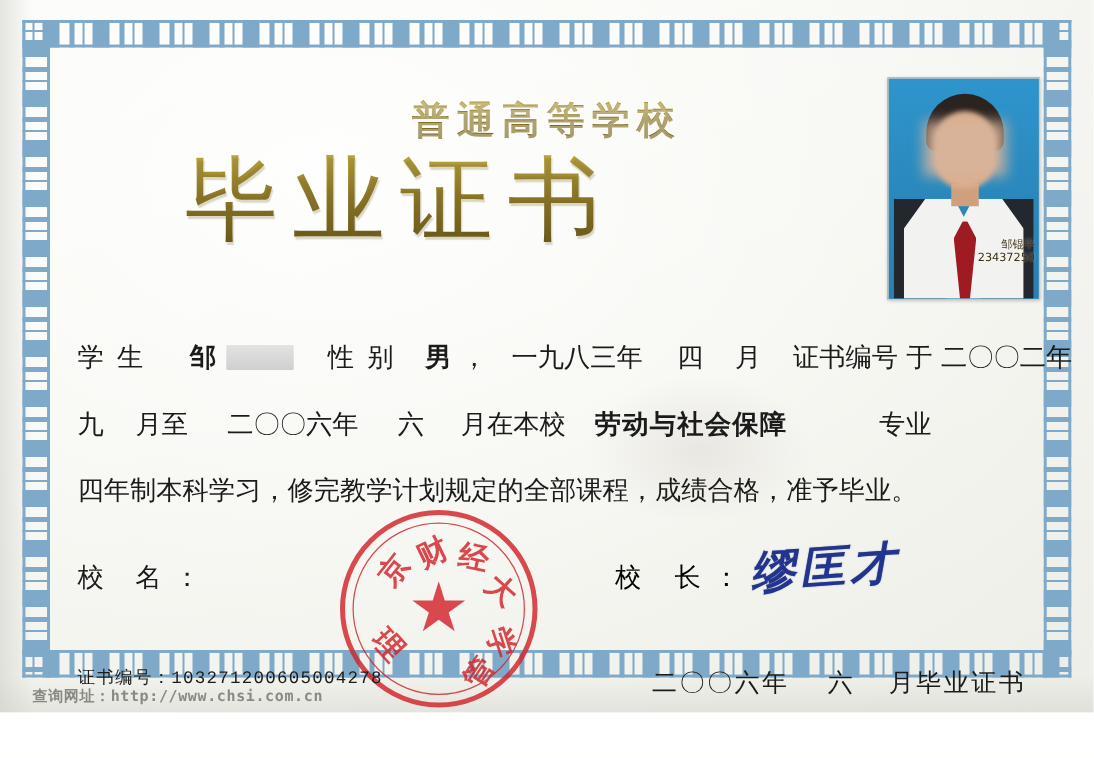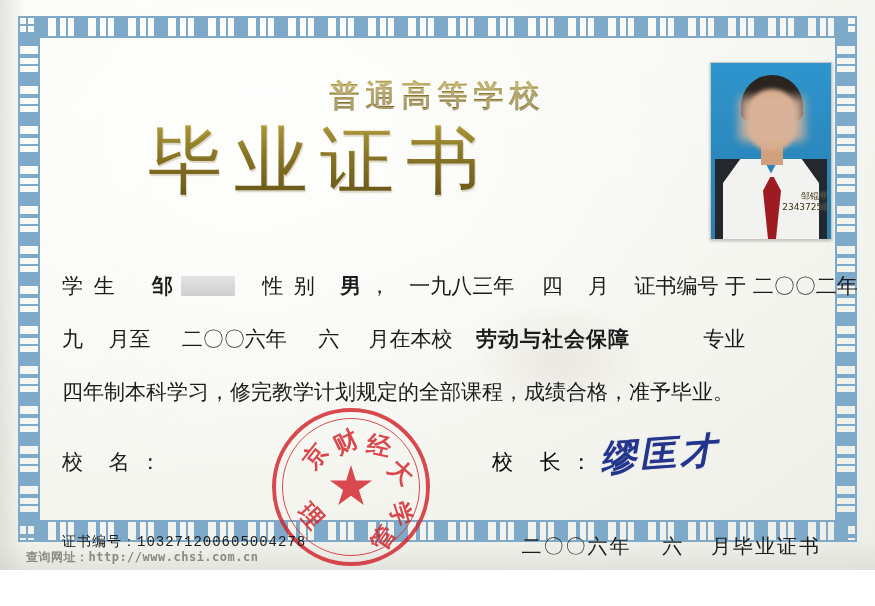--- a/index.html
+++ b/index.html
@@ -223,21 +223,21 @@
     vertical-align: -3px;
     border-radius: 1px;
     filter: blur(0.6px);
   }
 
   
   #school-name-label {
     position: absolute;
     left: 62px;
     top: 448px;
-    font-family: Liberation Sans, sans-serif;
+    font-family: Liberation Serif, serif;
     font-size: 21px;
     letter-spacing: 10px;
     color: #1b1b1b;
   }
   #principal-label {
     position: absolute;
     left: 492px;
     top: 448px;
     font-family: "DejaVu Serif", "Liberation Serif", serif;
     font-size: 21px;

